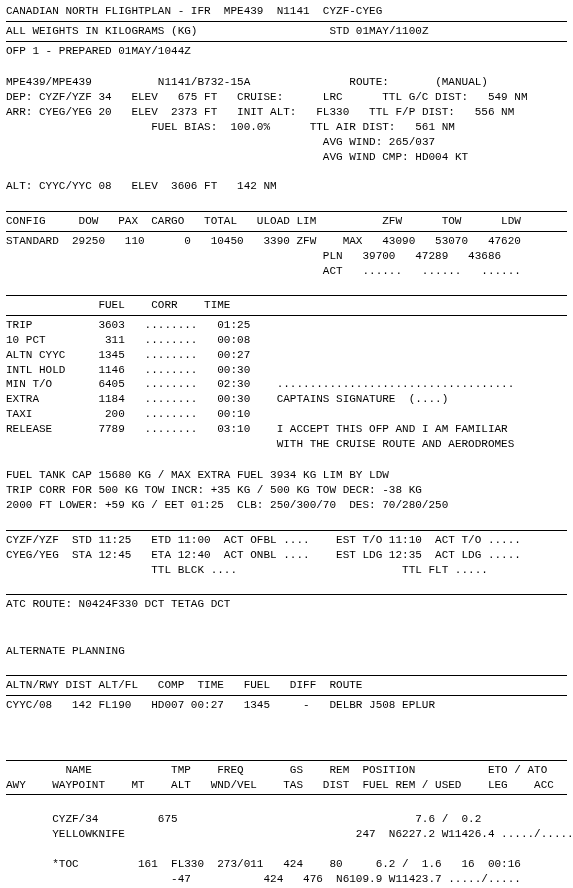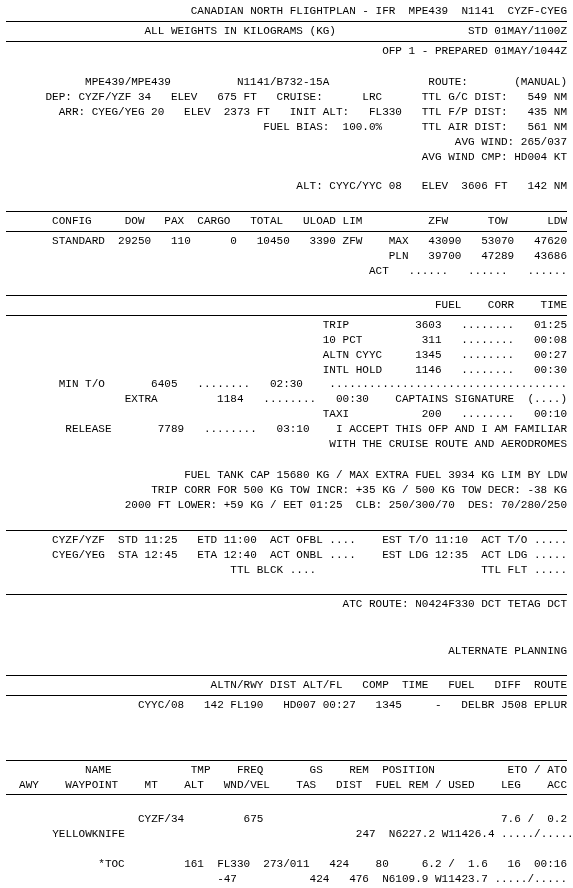--- a/index.html
+++ b/index.html
@@ -8,40 +8,40 @@
       font-family: 'Courier New', Courier, monospace;
       font-size: 11px;
       color: #000000;
       width: 573px;
       min-height: 888px;
       padding: 4px 6px;
       line-height: 1.35;
     }
     .line { white-space: pre; display: block; }
     .divider { border-top: 1px solid #000; margin: 2px 0; }
-    .section { margin-bottom: 2px; text-align: right; }
+    .section { margin-bottom: 2px; }
   </style>
 </head>
 <body>
 
 <div>
 
   <div class="section">
     <span class="line">CANADIAN NORTH FLIGHTPLAN - IFR  MPE439  N1141  CYZF-CYEG</span>
     <div class="divider"></div>
     <span class="line"><span>ALL WEIGHTS IN KILOGRAMS (KG)</span><span style="float:none">                    </span><span>STD 01MAY/1100Z</span></span>
     <div class="divider"></div>
     <span class="line">OFP 1 - PREPARED 01MAY/1044Z</span>
   </div>
 
   <div class="section">
     <span class="line">&nbsp;</span>
     <span class="line"><span>MPE439/MPE439</span>          <span>N1141/B732-15A</span>               <span>ROUTE:</span>       <span>(MANUAL)</span></span>
     <span class="line"><span>DEP: CYZF/YZF 34   ELEV   675 FT   CRUISE:      LRC</span>      <span>TTL G/C DIST:   549 NM</span></span>
-    <span class="line"><span>ARR: CYEG/YEG 20   ELEV  2373 FT   INIT ALT:   FL330</span>   <span>TTL F/P DIST:   435 NM</span></span>
+    <span class="line"><span>ARR: CYEG/YEG 20   ELEV  2373 FT   INIT ALT:   FL330</span>   <span>TTL F/P DIST:   556 NM</span></span>
     <span class="line"><span>                      FUEL BIAS:  100.0%</span>      <span>TTL AIR DIST:   561 NM</span></span>
     <span class="line">                                                <span>AVG WIND: 265/037</span></span>
     <span class="line">                                                <span>AVG WIND CMP: HD004 KT</span></span>
     <span class="line">&nbsp;</span>
     <span class="line">ALT: CYYC/YYC 08   ELEV  3606 FT   142 NM</span>
     <span class="line">&nbsp;</span>
   </div>
 
   <div class="section">
     <div class="divider"></div>

